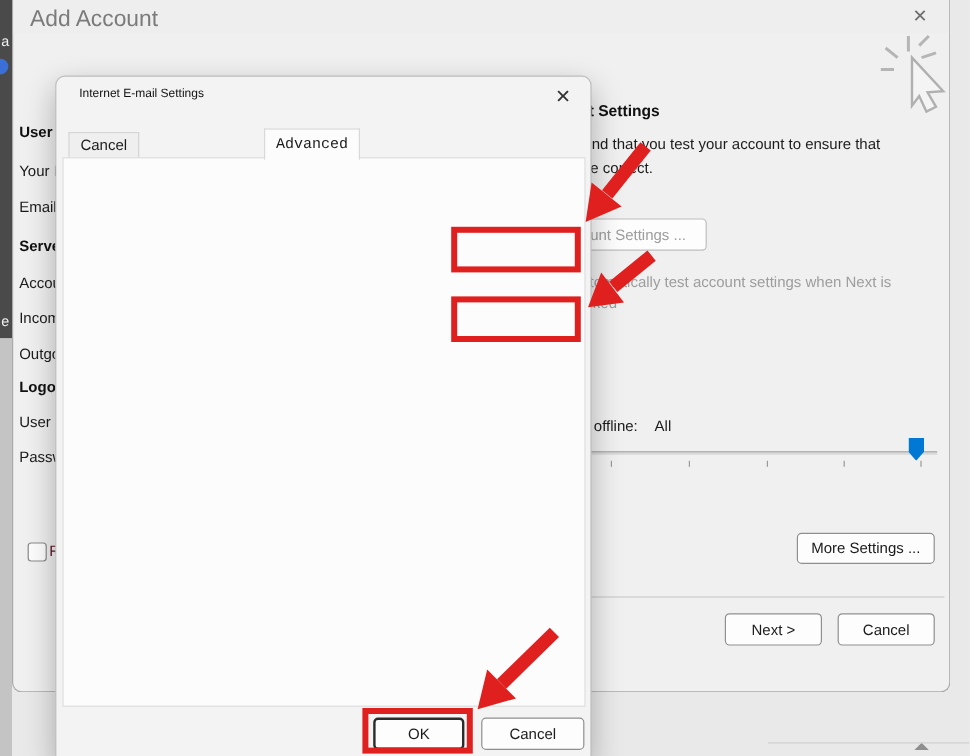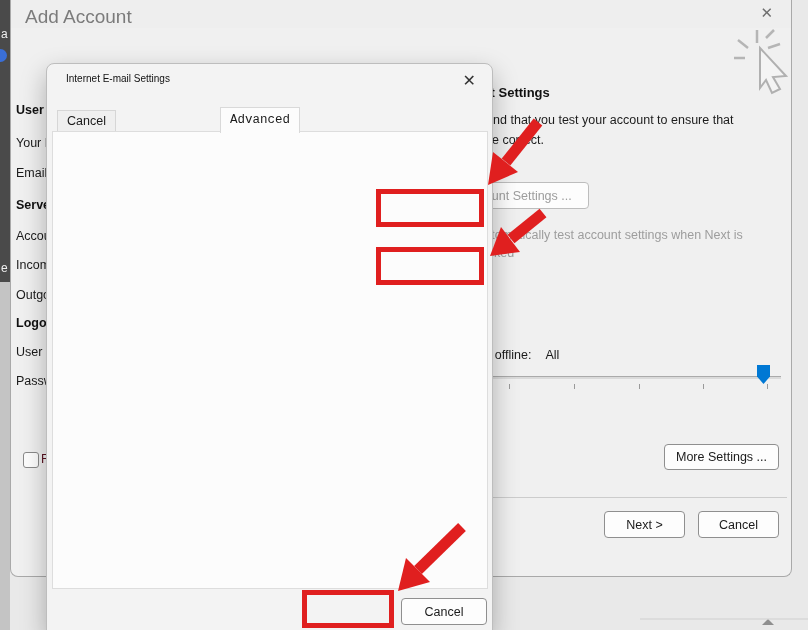--- a/index.html
+++ b/index.html
@@ -188,20 +188,21 @@
     </div>
     <div class="cbx" style="left:26px;top:413px;"></div>
     <div class="flabel" style="left:49px;top:414px;">Mark items for deletion but do not move them automatically</div>
     <div class="note" style="left:49px;top:436px;">
       <div>Items marked for deletion will be permanently deleted when the</div>
       <div>items in the mailbox are purged.</div>
     </div>
     <div class="cbx checked" style="left:26px;top:475px;">✓</div>
     <div class="flabel" style="left:47px;top:476px;">Purge items when switching folders while online</div>
 
+    <button class="win-btn" id="ies-ok" style="left:264px;top:534px;width:76px;height:27px;">OK</button>
     <button class="win-btn" style="left:354px;top:534px;width:86px;height:27px;">Cancel</button>
   </div>
 
   <div class="red-box" style="left:376px;top:189px;width:108px;height:38px;"></div>
   <div class="red-box" style="left:376px;top:247px;width:108px;height:38px;"></div>
   <div class="red-box" style="left:302px;top:590px;width:92px;height:38px;"></div>
 
   <svg id="overlay-svg">
 
     <g>

